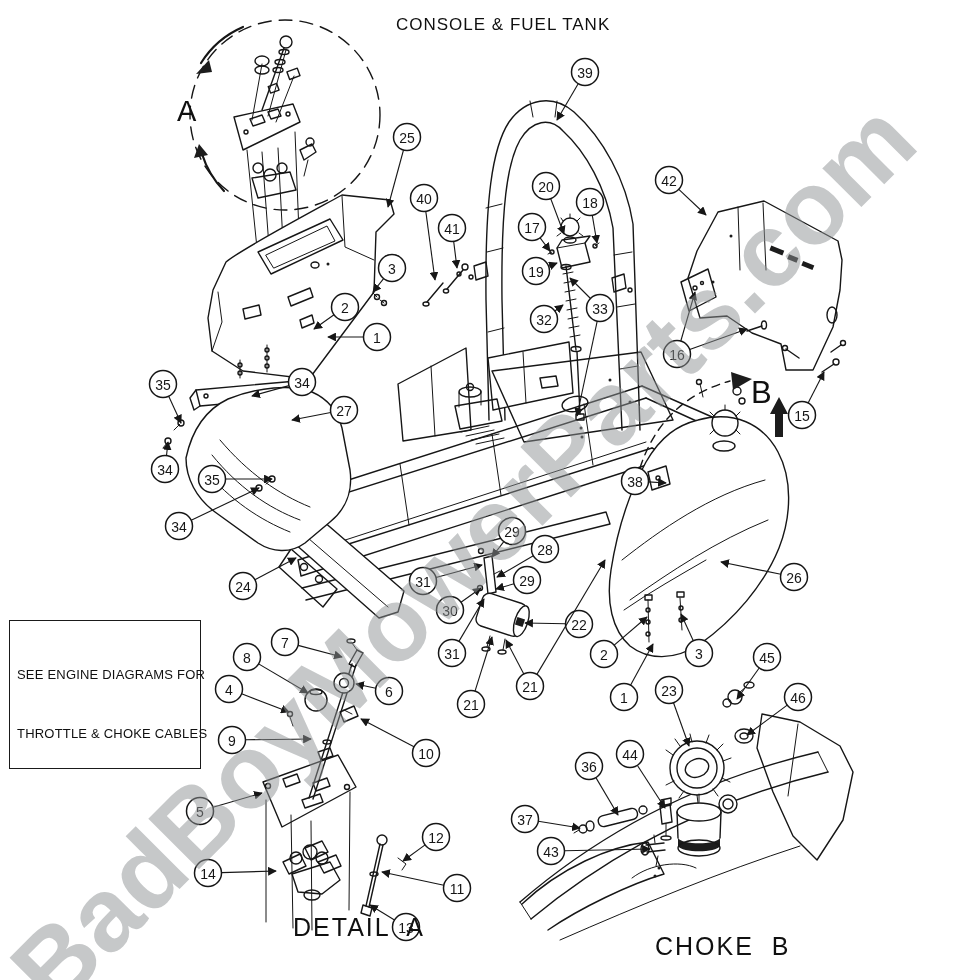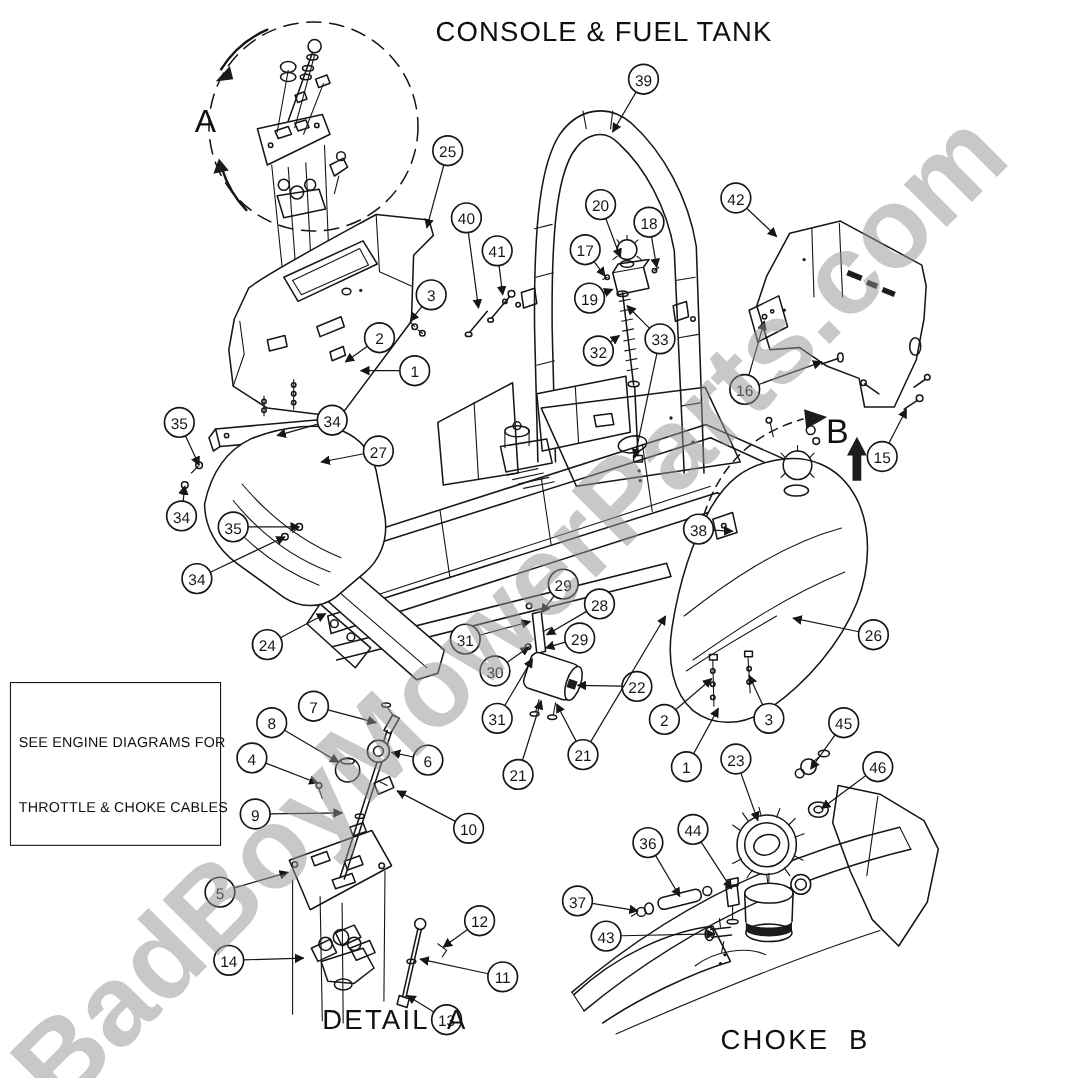--- a/index.html
+++ b/index.html
@@ -16,21 +16,21 @@
   .art .dark{fill:#1c1c1c;stroke:none;}
   .art .dash{stroke-dasharray:13 8;}
   .art .dash2{stroke-dasharray:8 6;}
   .callout-circle{fill:#ffffff;stroke:#161616;stroke-width:1.5;}
   .callout-num{
     fill:#161616;font-size:14px;text-anchor:middle;dominant-baseline:central;
     font-family:"Liberation Sans","DejaVu Sans",sans-serif;
   }
   .leader{stroke:#161616;stroke-width:1.1;fill:none;}
   .overlay{position:absolute;color:#101010;white-space:pre;}
-  #page-title{left:396px;top:15px;font-size:25px;letter-spacing:1px;}
+  #page-title{left:396px;top:15px;font-size:17px;letter-spacing:1px;}
   #note-box{
     left:9px;top:620px;width:180px;border:1.5px solid #1a1a1a;background:#fff;
     padding:5px 3px 5px 7px;font-size:13px;line-height:1.5;letter-spacing:0.2px;
   }
   #note-box div{white-space:pre;}
   #detail-a-label{left:257px;top:913px;font-size:25px;letter-spacing:2px;margin-left:36px;}
   #detail-b-label{left:655px;top:932px;font-size:25px;letter-spacing:2px;}
   #section-a-label{left:177px;top:95px;font-size:29px;}
   #section-b-label{left:751px;top:375px;font-size:31px;}
   #watermark{

